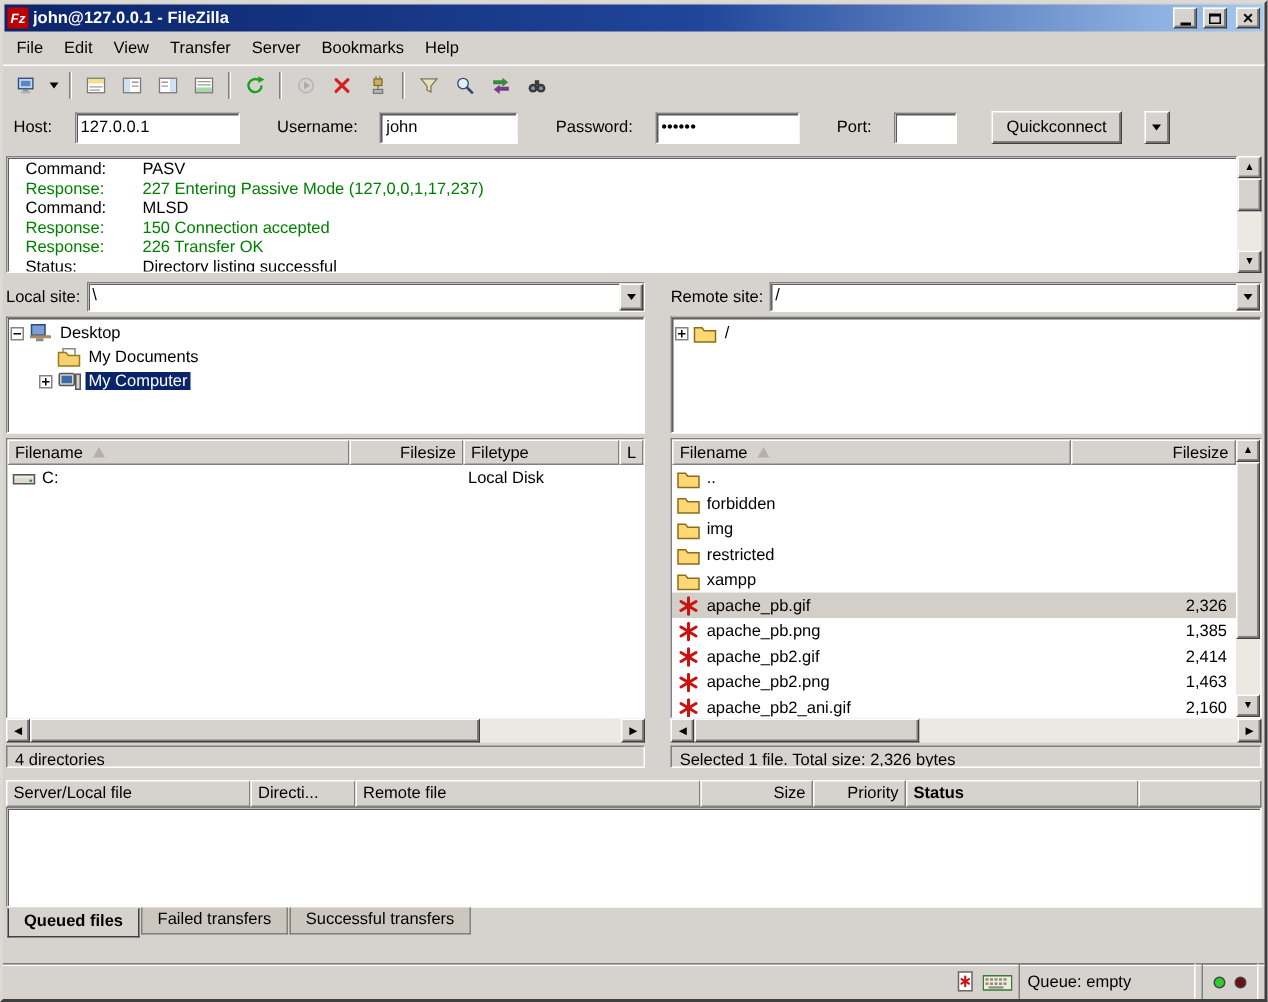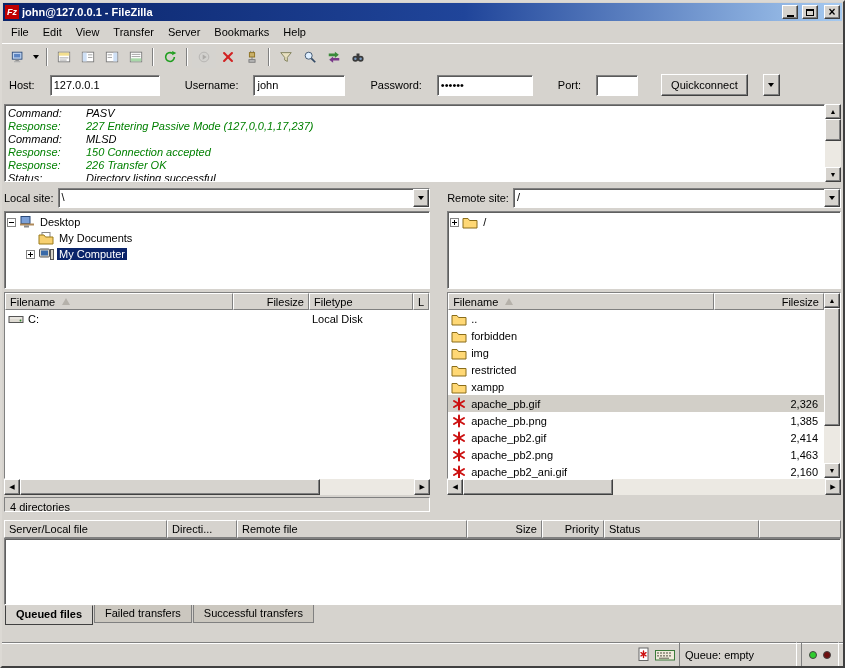--- a/index.html
+++ b/index.html
@@ -68,21 +68,21 @@
   .sb-track{background:#ece9e3;flex:1;}
   .sb-thumb{background:#d6d3ce;border:1px solid;border-color:#fff #404040 #404040 #fff;
     box-shadow:inset -1px -1px 0 #808080;flex:0 0 auto;}
   .vscroll{width:16px;display:flex;flex-direction:column;flex:0 0 auto;}
   .vscroll .sbtn{height:15px;width:16px;}
   .hscroll{height:16px;display:flex;flex:0 0 auto;margin-top:0;}
 
   
   .logwrap{margin:3px 2px 3px;height:78px;display:flex;flex:0 0 auto;}
   .loglines{flex:1;background:#fff;border:1px solid;border-color:#808080 #fff #fff #808080;
-    box-shadow:inset 1px 1px 0 #5f5f5f;padding:2px 3px;overflow:hidden;font-style:italic;}
+    box-shadow:inset 1px 1px 0 #5f5f5f;padding:2px 12px;overflow:hidden;}
   .logline{display:flex;font-size:11px;line-height:13px;white-space:nowrap;}
   .loglabel{width:78px;flex:0 0 auto;color:#000;}
   .logline.response .logtext{color:#008000;}
   .logline.response .loglabel{color:#008000;}
   .logline.command .logtext,.logline.status .logtext{color:#000;}
 
   
   .main{display:flex;padding:0 2px;gap:17px;flex:0 0 auto;}
   .panel{display:flex;flex-direction:column;}
   .panel.local{flex:0 0 417px;}
@@ -133,21 +133,21 @@
   .h-ltype{width:104px;}
   .c-rsize{width:110px;}
   .h-rsize{width:110px;}
 
   .statusrow{height:15px;margin-top:2px;margin-bottom:0;border:1px solid;
     border-color:#808080 #fff #fff #808080;font-size:11px;padding:3px 5px;
     white-space:nowrap;overflow:hidden;flex:0 0 auto;}
 
   
   .queuehdr{margin:8px 2px 0;height:18px;display:flex;flex:0 0 auto;}
-  .qh1{width:163px;} .qh2{width:70px;} .qh3{width:230px;} .qh4{width:75px;} .qh5{width:62px;justify-content:flex-end;} .qh6{width:155px;}
+  .qh1{width:163px;} .qh2{width:70px;} .qh3{width:230px;} .qh4{width:75px;} .qh5{width:62px;justify-content:flex-end;} .qh6{width:155px;font-weight:bold;}
   .queuebody{margin:0 2px;height:67px;flex:0 0 auto;}
 
   
   .tabs{display:flex;align-items:flex-start;padding-left:3px;height:21px;flex:0 0 auto;}
   .tab{font-size:11px;padding:2px 10px 3px;background:#cbc7bf;border:1px solid #808080;border-top:none;
     margin-right:1px;height:18px;white-space:nowrap;}
   .tab.active{background:#d6d3ce;font-weight:bold;height:20px;border-color:#404040;
     border-top:1px solid #d6d3ce;}
 
   
@@ -595,20 +595,21 @@
           <div class="sb-track"></div>
           <button class="sbtn g-down"></button>
         </div>
       </div>
       <div class="hscroll">
         <button class="sbtn g-left"></button>
         <div class="sb-thumb" style="width:150px;"></div>
         <div class="sb-track"></div>
         <button class="sbtn g-right"></button>
       </div>
+      <div class="statusrow">Selected 1 file. Total size: 2,326 bytes</div>
     </div>
   </div>
 
   <div class="queuehdr">
     <div class="hcell qh1">
         <span>Server/Local file</span>
       </div>
     <div class="hcell qh2">
         <span>Directi...</span>
       </div>

